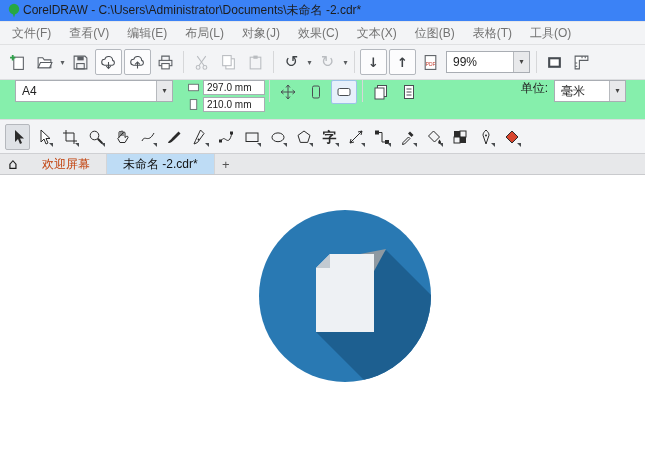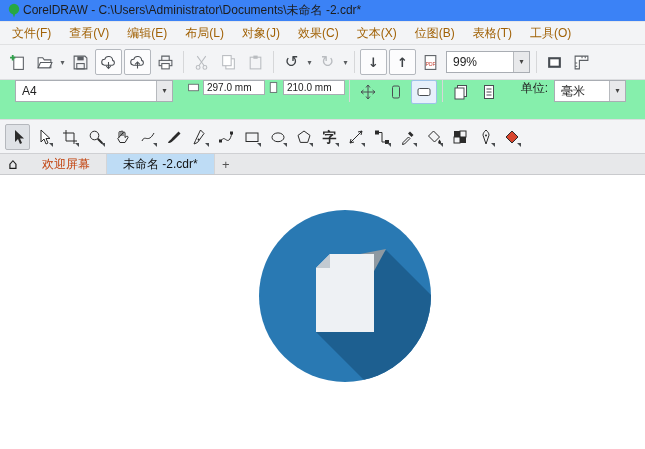--- a/index.html
+++ b/index.html
@@ -5,40 +5,40 @@
   *{margin:0;padding:0;box-sizing:border-box}
   html,body{width:645px;height:449px;overflow:hidden}
   body{font-family:"Liberation Sans","DejaVu Sans",sans-serif;font-size:12px;background:#fff;color:#222}
   button{border:none;background:none;padding:0;font:inherit;cursor:default}
 
   .titlebar{height:22px;background:#3b82f6;display:flex;align-items:center;gap:2px;padding:0 7px;border-bottom:1px solid #e6e7e9}
   .app-logo{width:14px;height:15px;flex:0 0 auto}
   .title-text{font-size:12px;color:#1d1d1d;white-space:nowrap}
 
   .menubar{height:23px;background:#f3f4f6;display:flex;align-items:center;padding:0 3px;border-bottom:1px solid #e0e1e3}
-  .menu-item{padding:3px 9px;color:#a16207;white-space:nowrap}
+  .menu-item{padding:3px 9px;color:#737373;white-space:nowrap}
 
   .toolbar{height:35px;background:#f3f4f6;display:flex;align-items:center;padding:0 4px;border-bottom:1px solid #dcdde0}
   .tbtn{width:27px;height:26px;display:flex;align-items:center;justify-content:center;flex:0 0 auto}
   .tbtn svg{width:17px;height:17px}
   .boxed{border:1px solid #b4b8be;background:#fcfcfd;border-radius:2px;margin:0 1px}
   .sep{width:1px;height:22px;background:#d6d7d9;margin:0 4px;flex:0 0 auto}
   .glyph{font-size:16px;line-height:1;color:#3f4347;font-family:"DejaVu Sans",sans-serif}
   .glyph.dim{color:#b9bcc0}
   .arrow-glyph{font-size:13px;font-weight:bold;color:#3f4347;font-family:"DejaVu Sans",sans-serif}
   .mini-caret{font-size:8px;color:#5a5d60;width:9px;text-align:center;flex:0 0 auto;font-family:"DejaVu Sans",sans-serif}
 
   .combo{display:flex;align-items:center;height:22px;border:1px solid #a9adb3;background:#fff;flex:0 0 auto}
   .combo-text{padding:0 6px;flex:1;white-space:nowrap;overflow:hidden}
   .combo-btn{width:16px;height:100%;background:#e8e9eb;border-left:1px solid #b7babe;font-size:8px;line-height:20px;text-align:center;color:#444;font-family:"DejaVu Sans",sans-serif}
   .zoom-combo{width:84px;margin:0 2px}
 
   .propbar{height:40px;background:#86efac;display:flex;align-items:flex-start;padding:0 15px;border-bottom:1px solid #dcdde0}
   .size-combo{width:158px}
-  .dims{display:flex;flex-direction:row;gap:2px;margin-left:14px}
+  .dims{display:flex;flex-direction:column;gap:2px;margin-left:14px}
   .dim-row{display:flex;align-items:center;gap:3px}
   .dim-row svg{width:13px;height:13px}
   .field{width:62px;height:15px;border:1px solid #a9adb3;background:#fff;font-size:10px;display:flex;align-items:center;padding:0 3px;white-space:nowrap}
   .pbtn{width:26px;height:24px;display:flex;align-items:center;justify-content:center;margin:0 1px;border-radius:2px;flex:0 0 auto}
   .pbtn svg{width:16px;height:16px}
   .pbtn.active{background:#e7f0fb;border:1px solid #9cc2e8}
   .units-label{margin-left:auto;white-space:nowrap;color:#222}
   .units-combo{width:72px;margin:0 4px 0 6px}
 
   .toolbox{height:34px;background:#f3f4f6;display:flex;align-items:center;padding:0 5px;border-bottom:1px solid #cfd0d3}

